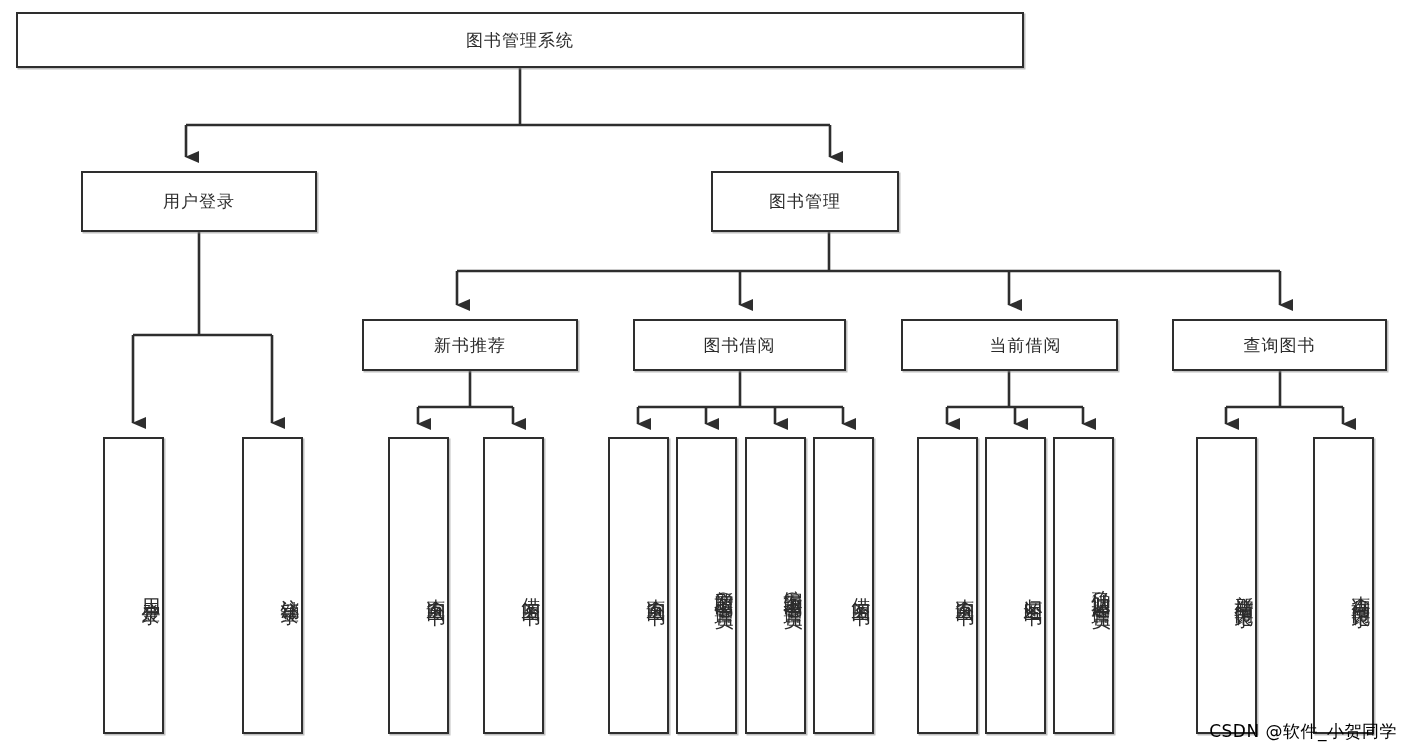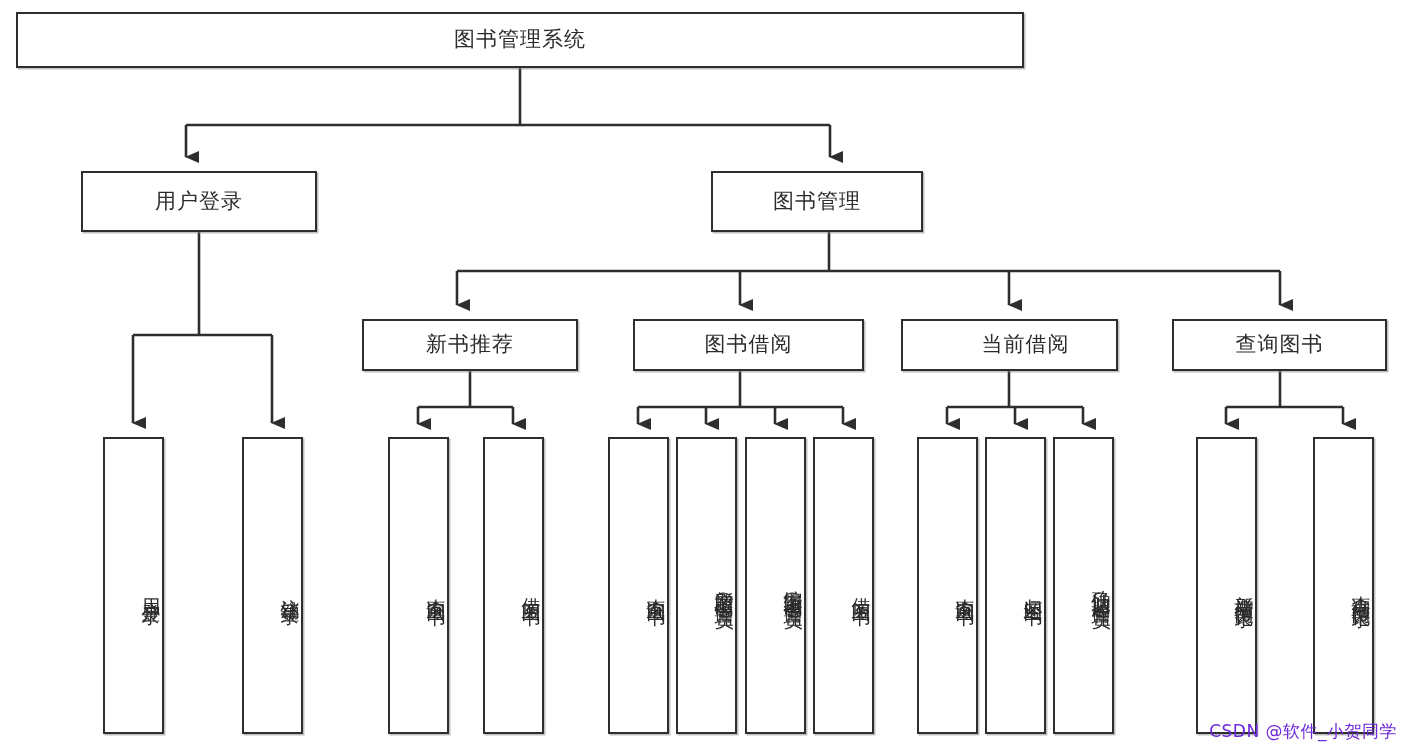--- a/index.html
+++ b/index.html
@@ -27,21 +27,21 @@
     box-sizing: border-box;
     border: 2.5px solid #2e2e2e;
     background: #ffffff;
     display: flex;
     align-items: center;
     justify-content: center;
     color: #2b2b2b;
     box-shadow: 1.5px 1.5px 0 rgba(140,140,140,0.55);
   }
   .node.horiz {
-    font-size: 21px;
+    font-size: 17px;
     letter-spacing: 1px;
     line-height: 1.1;
   }
   .node.vert {
     writing-mode: vertical-rl;
     text-orientation: upright;
     font-size: 19px;
     letter-spacing: 3px;
     line-height: 1.15;
     padding-top: 6px;
@@ -51,21 +51,21 @@
   .node.vert .vlabel {
     writing-mode: vertical-rl;
     text-orientation: upright;
     white-space: nowrap;
   }
   .watermark {
     position: absolute;
     right: 8px;
     bottom: 4px;
     font-size: 17px;
-    color: #6d28d9;
+    color: #000000;
     letter-spacing: 0.5px;
     white-space: nowrap;
     pointer-events: none;
   }
 </style>
 </head>
 <body>
 
 <div id="canvas">
 
@@ -120,28 +120,28 @@
     </g>
   </svg>
 
   <div class="node horiz" style="left: 16px; top: 12px; width: 1008px; height: 56px;">
     <span>图书管理系统</span>
   </div>
 
   <div class="node horiz" style="left: 81px; top: 171px; width: 236px; height: 61px;">
     <span>用户登录</span>
   </div>
-  <div class="node horiz" style="left: 711px; top: 171px; width: 212px; height: 61px;">
+  <div class="node horiz" style="left: 711px; top: 171px; width: 188px; height: 61px;">
     <span>图书管理</span>
   </div>
 
   <div class="node horiz" style="left: 362px; top: 319px; width: 216px; height: 52px; text-align: right;">
     <span>新书推荐</span>
   </div>
-  <div class="node horiz" style="left: 633px; top: 319px; width: 231px; height: 52px;">
+  <div class="node horiz" style="left: 633px; top: 319px; width: 213px; height: 52px;">
     <span>图书借阅</span>
   </div>
   <div class="node horiz" style="left: 901px; top: 319px; width: 217px; height: 52px; padding-left: 32px;">
     <span>当前借阅</span>
   </div>
   <div class="node horiz" style="left: 1172px; top: 319px; width: 215px; height: 52px;">
     <span>查询图书</span>
   </div>
 
   <div class="node vert" style="left: 103px; top: 437px; width: 61px; height: 297px;">

